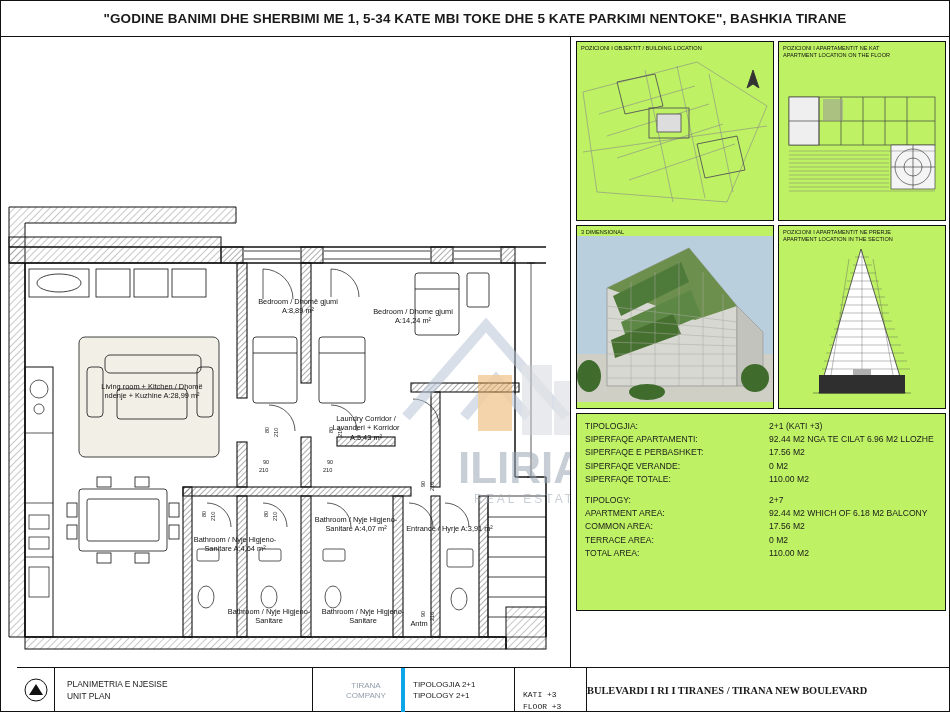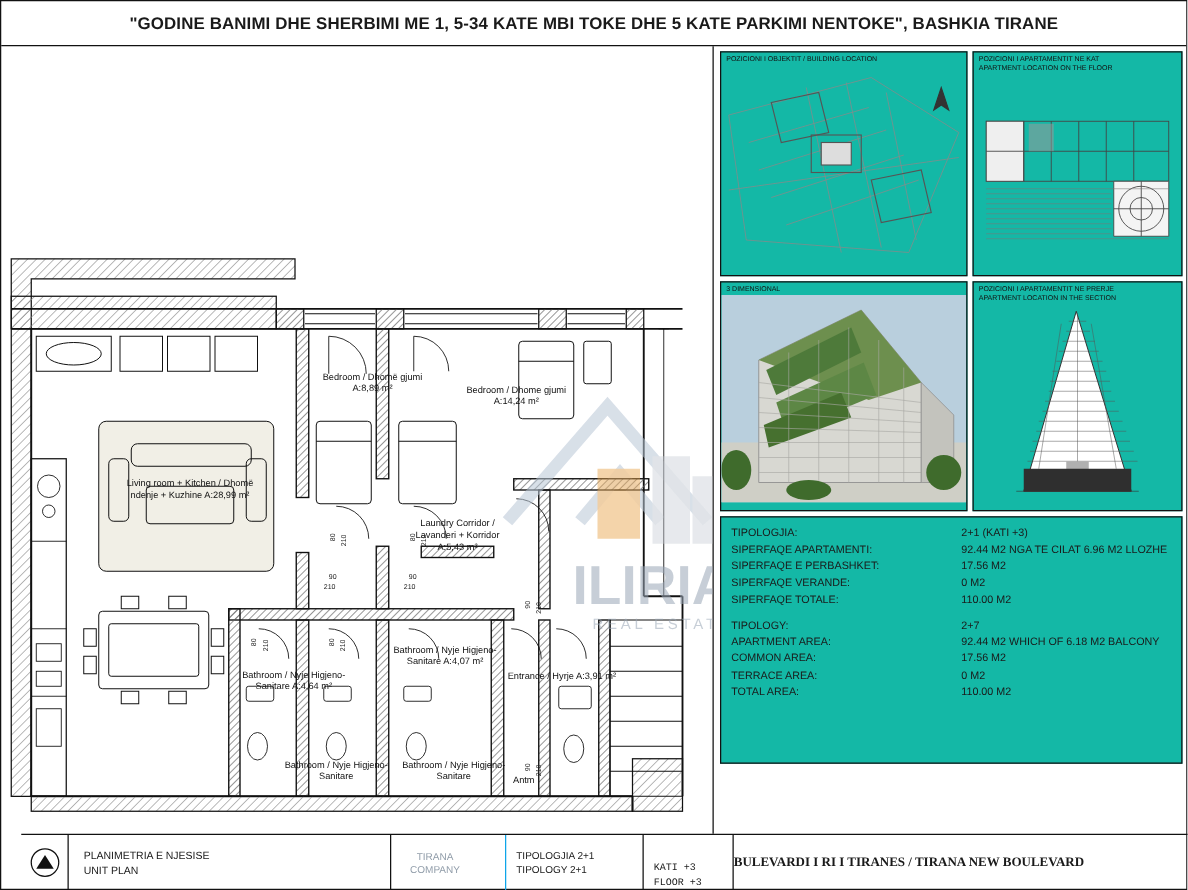--- a/index.html
+++ b/index.html
@@ -18,41 +18,41 @@
 
   .dim{position:absolute;font-size:5.6px;color:#222;}
   .dim.v{transform-origin:0 0;transform:rotate(-90deg);white-space:nowrap;}
 
   
   .watermark{position:absolute;left:345px;top:210px;width:340px;height:300px;pointer-events:none;opacity:.55;}
 
   
   .right-col{position:absolute;left:571px;top:36px;width:378px;height:630px;box-sizing:border-box;}
 
-  .panel{position:absolute;box-sizing:border-box;border:1px solid #111;background:#14b8a6;overflow:hidden;}
+  .panel{position:absolute;box-sizing:border-box;border:1px solid #111;background:#bef264;overflow:hidden;}
   .panel .cap{font-size:5.6px;line-height:7px;color:#111;padding:3px 4px 0 4px;white-space:pre-line;}
 
   .p-loc{left:4px;top:4px;width:198px;height:180px;}
   .p-floor{left:206px;top:4px;width:168px;height:180px;}
   .p-3d{left:4px;top:188px;width:198px;height:184px;}
   .p-sec{left:206px;top:188px;width:168px;height:184px;}
 
   
   .p-info{left:4px;top:376px;width:370px;height:198px;border:1px solid #111;}
   .info-inner{padding:6px 8px;font-size:8.6px;line-height:13.2px;}
   .info-row{display:flex;}
   .info-row .k{width:184px;white-space:nowrap;}
   .info-row .v{white-space:nowrap;}
   .info-gap{height:8px;}
 
   
   .bottom{position:absolute;left:16px;top:666px;width:950px;height:45px;border-top:1.5px solid #111;box-sizing:border-box;display:flex;}
   .b-logo{width:38px;border-right:1px solid #111;display:flex;align-items:center;justify-content:center;box-sizing:border-box;}
   .b-unit{width:258px;border-right:1px solid #111;display:flex;align-items:center;padding-left:12px;box-sizing:border-box;font-size:8.4px;line-height:12px;}
-  .b-stamp{width:92px;border-right:1px solid #0ea5e9;display:flex;align-items:center;justify-content:flex-start;box-sizing:border-box;}
+  .b-stamp{width:92px;border-right:4px solid #0ea5e9;display:flex;align-items:center;justify-content:flex-end;box-sizing:border-box;}
   .b-typ{width:110px;border-right:1px solid #111;display:flex;align-items:center;padding-left:8px;box-sizing:border-box;font-size:8px;line-height:11.5px;}
   .b-floor{width:72px;border-right:1.5px solid #111;display:flex;align-items:flex-end;padding-left:8px;box-sizing:border-box;font-size:8px;line-height:11.5px;font-family:Liberation Mono, monospace;}
   .b-blvd{flex:1;display:flex;align-items:center;justify-content:flex-start;font-size:10.4px;font-weight:bold;text-align:center;font-family:Liberation Serif, serif;}
 </style>
 </head>
 <body>
 
 <div class="sheet">
 
   <div class="title-bar">
@@ -242,21 +242,21 @@
 Corridor /
 Lavanderi +
 Korridor
 A:5,43 m²</div>
     <div class="room-label" style="left:184px;top:498px;width:100px;">Bathroom / Nyje
 Higjeno-Sanitare
 A:4,64 m²</div>
     <div class="room-label" style="left:305px;top:478px;width:100px;">Bathroom / Nyje
 Higjeno-Sanitare
 A:4,07 m²</div>
-    <div class="room-label" style="left:398px;top:487px;width:101px;margin-top:12px;">Entrance / Hyrje
+    <div class="room-label" style="left:398px;top:487px;width:101px;">Entrance / Hyrje
 A:3,91 m²</div>
     <div class="room-label" style="left:218px;top:570px;width:100px;">Bathroom / Nyje
 Higjeno-Sanitare</div>
     <div class="room-label" style="left:312px;top:570px;width:100px;">Bathroom / Nyje
 Higjeno-Sanitare</div>
     <div class="room-label" style="left:398px;top:582px;width:40px;">Antm</div>
 
     <div class="dim v" style="left:263px;top:396px;">80</div>
     <div class="dim v" style="left:272px;top:400px;">210</div>
     <div class="dim v" style="left:327px;top:396px;">80</div>

